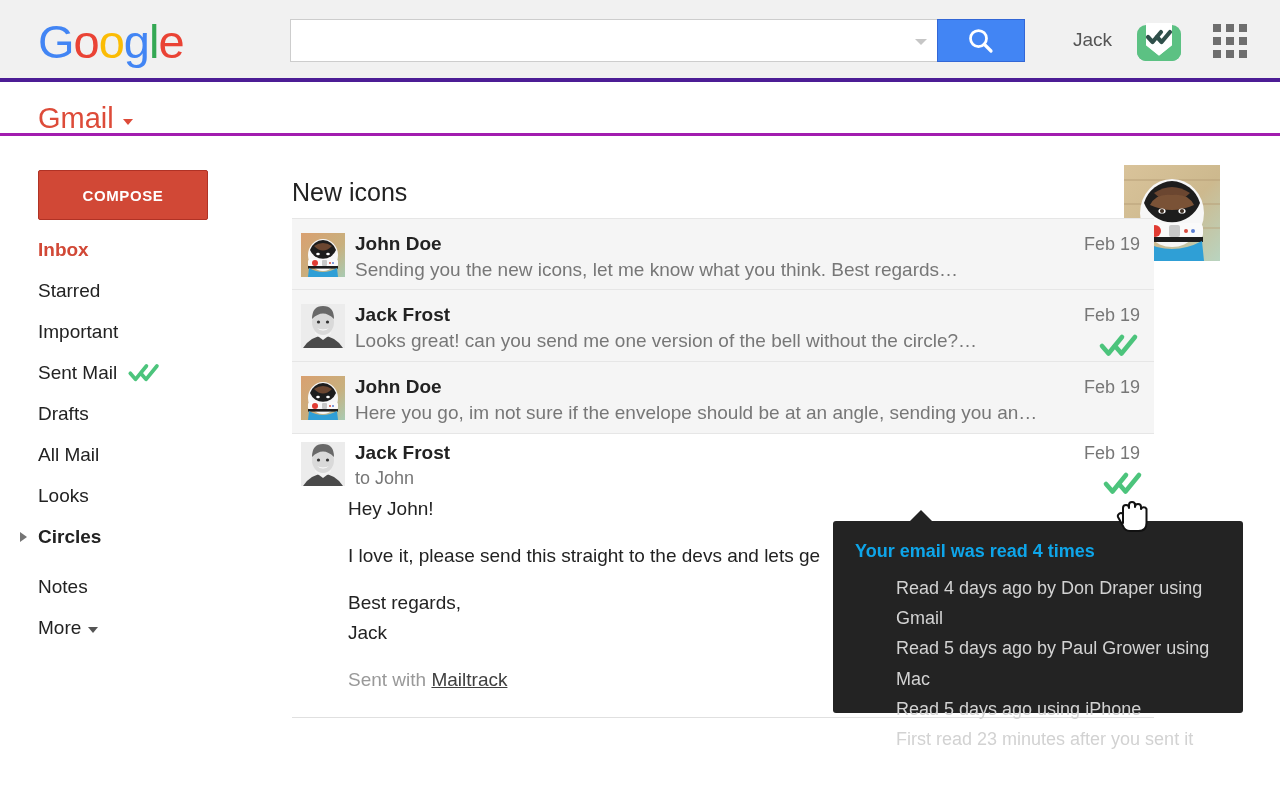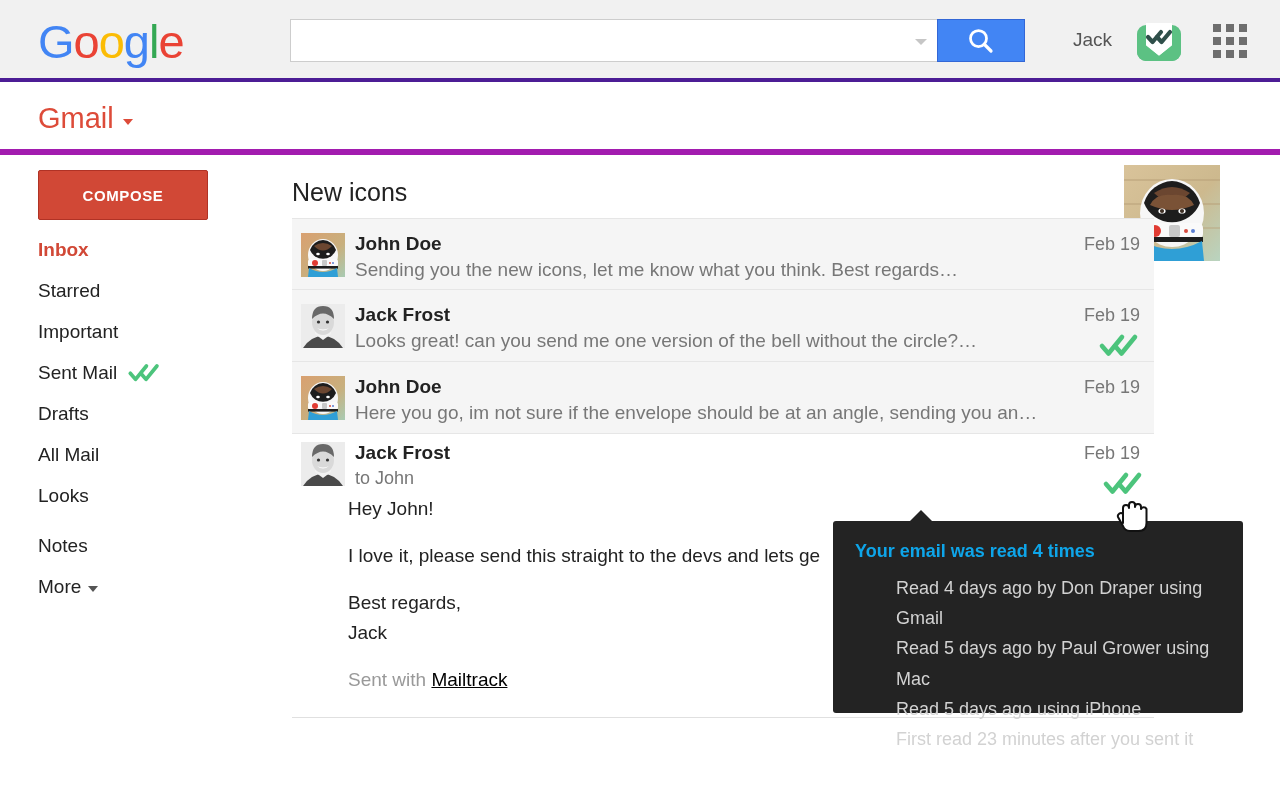--- a/index.html
+++ b/index.html
@@ -80,23 +80,23 @@
     display: grid;
     grid-template-columns: repeat(3, 8px);
     grid-template-rows: repeat(3, 8px);
     gap: 5px;
     cursor: pointer;
   }
   .apps-grid i { display: block; width: 8px; height: 8px; background: #6e6e6e; }
 
   
   .secondbar {
-    position: absolute; left: 0; top: 82px; width: 1280px; height: 73px;
+    position: absolute; left: 0; top: 82px; width: 1280px; height: 54px;
     background: #fff;
-    border-bottom: 6px solid #a21caf;
+    border-bottom: 3px solid #a21caf;
   }
   .gmail-brand {
     position: absolute; left: 38px; top: 20px;
     font-size: 29px; color: #dd4b39;
     display: flex; align-items: center; gap: 9px;
     cursor: pointer;
   }
   .gmail-caret {
     width: 0; height: 0; margin-top: 6px;
     border-left: 5px solid transparent;
@@ -230,21 +230,21 @@
   .open-to { position: absolute; left: 63px; top: 34px; font-size: 18px; color: #777; }
   .open-date { position: absolute; right: 14px; top: 9px; font-size: 18px; color: #777; }
   .open-check { position: absolute; right: 10px; top: 36px; }
   .open-body {
     position: absolute; left: 56px; top: 62px;
     font-size: 19px; color: #222; line-height: 1.32;
   }
   .open-body p { margin-bottom: 22px; }
   .open-body p.tight { margin-bottom: 22px; }
   .sent-with { font-size: 19px; color: #999; }
-  .sent-with a { color: #000000; text-decoration: underline; }
+  .sent-with a { color: #404040; text-decoration: underline; }
   .thread-rule {
     position: absolute; left: 0; top: 562px; width: 862px; height: 1px; background: #e0e0e0;
   }
 
   
   .tooltip {
     position: absolute; left: 833px; top: 521px;
     width: 410px; height: 192px;
     background: #232323; border-radius: 3px;
     padding: 20px 22px 0 22px;
@@ -367,20 +367,24 @@
         </span>
       </div>
       <div class="nav-item">
         <span>Drafts</span>
       </div>
       <div class="nav-item">
         <span>All Mail</span>
       </div>
       <div class="nav-item">
         <span>Looks</span>
+      </div>
+      <div class="nav-item bold">
+        <span class="nav-tri"></span>
+        <span>Circles</span>
       </div>
       <div class="nav-item spacer-top">
         <span>Notes</span>
       </div>
       <div class="nav-item">
         <span>More</span>
         <span class="nav-caret"></span>
       </div>
     </div>
 </div>

